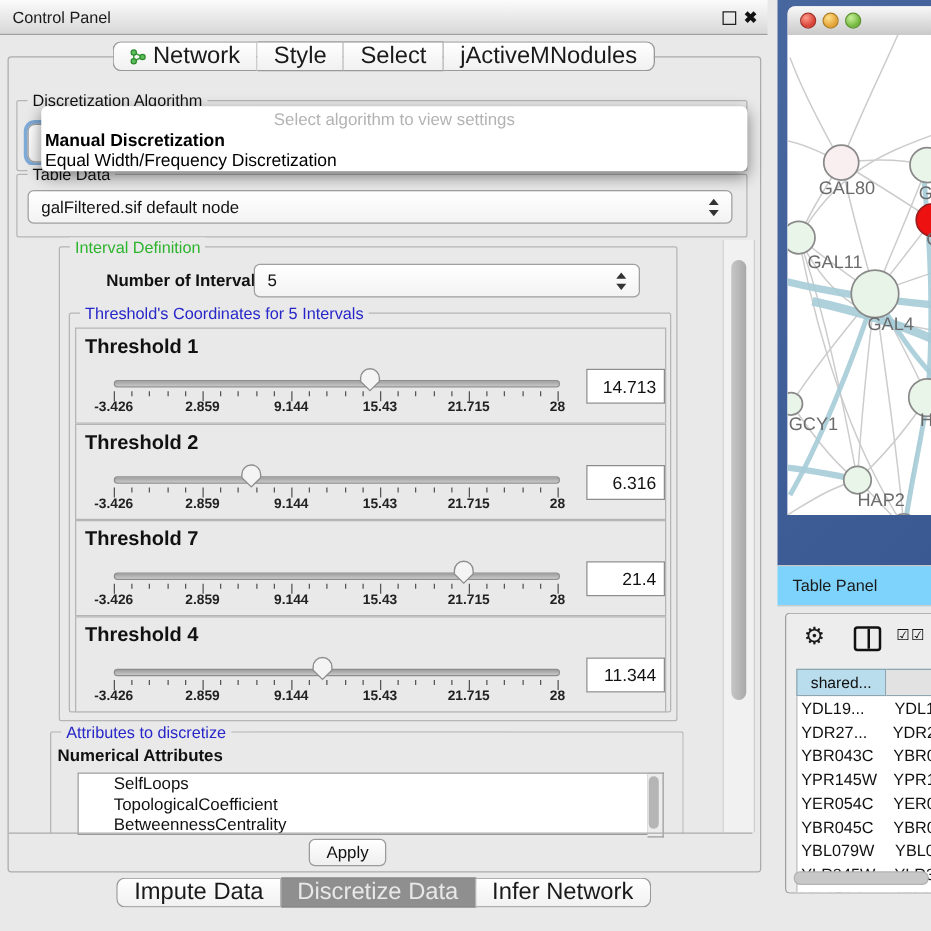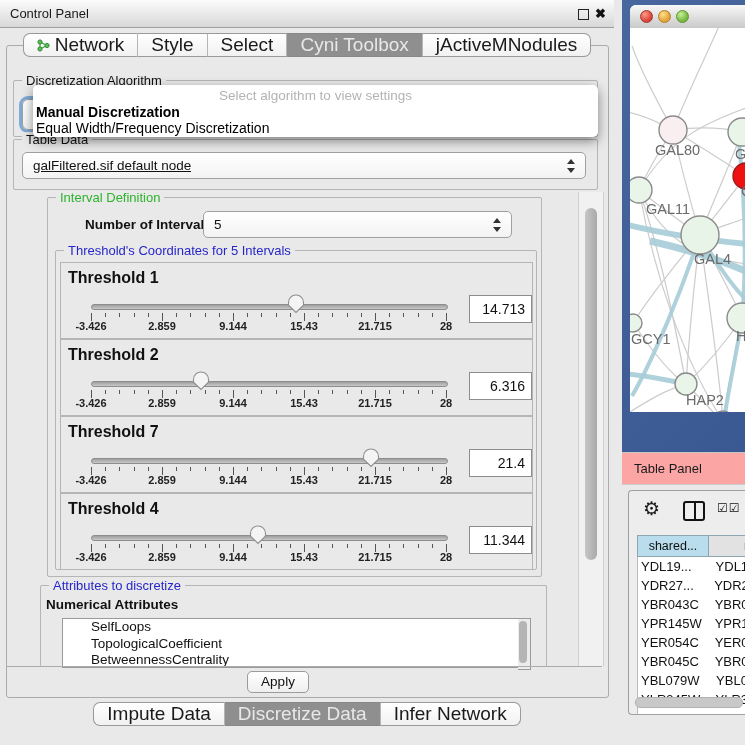--- a/index.html
+++ b/index.html
@@ -63,38 +63,38 @@
   
   .netpanel{position:absolute;left:622px;top:0;width:123px;height:452px;
     background:linear-gradient(135deg,#48679f,#3a5892);}
   .macwin{position:absolute;left:8px;top:5px;width:115px;height:407px;background:#fff;border-radius:6px 0 0 0;overflow:hidden;}
   .mactb{position:absolute;left:0;top:0;width:100%;height:23px;background:linear-gradient(#f8f8f8,#c9c9c9);border-bottom:1px solid #9a9a9a;}
   .light{position:absolute;top:5px;width:13px;height:13px;border-radius:50%;}
   .l-red{left:10px;background:radial-gradient(circle at 35% 30%,#ff9a8a,#d84438 65%);border:1px solid #a5352c;box-sizing:border-box;}
   .l-yel{left:28px;background:radial-gradient(circle at 35% 30%,#ffe08a,#e3a338 65%);border:1px solid #b07f24;box-sizing:border-box;}
   .l-grn{left:46px;background:radial-gradient(circle at 35% 30%,#c8f09a,#74b83f 65%);border:1px solid #5e9330;box-sizing:border-box;}
   .netcanvas{position:absolute;left:0;top:23px;width:115px;height:384px;background:#fff;}
-  .tp-strip{position:absolute;left:622px;top:452px;width:123px;height:31px;background:#fca5a5;
+  .tp-strip{position:absolute;left:622px;top:452px;width:123px;height:31px;background:#7dd3fc;
     border-top:1px solid #c6c6c6;border-bottom:1px solid #cccccc;}
   .tp-strip span{position:absolute;left:12px;top:0;line-height:31px;font-size:13px;color:#1a1a1a;}
   .tp-box{position:absolute;left:628px;top:490px;width:117px;height:223px;background:#ededed;
     border:1px solid #9f9f9f;border-right:none;border-radius:4px 0 0 4px;overflow:hidden;}
   .tp-gear{position:absolute;left:14px;top:6px;font-size:19px;color:#1a1a1a;}
   .tp-cols{position:absolute;left:54px;top:10px;width:18px;height:16px;border:2px solid #111;border-radius:3px;}
   .tp-cols i{position:absolute;left:50%;top:0;width:2px;height:100%;background:#111;}
   .tp-checks{position:absolute;left:88px;top:10px;font-size:12px;color:#111;letter-spacing:1px;}
   .tp-header{position:absolute;left:8px;top:44px;height:22px;display:flex;}
   .tp-hc{box-sizing:border-box;border:1px solid #8fa6b1;font-size:12.5px;color:#111;text-align:center;line-height:20px;overflow:hidden;white-space:nowrap;}
   .tp-rows{position:absolute;left:8px;top:66px;width:109px;height:157px;background:#fff;overflow:hidden;border-left:1px solid #bbb;}
   .tp-row{display:flex;height:19px;line-height:19px;font-size:13px;color:#111;white-space:nowrap;}
   .tp-c1{width:71px;padding-left:3px;overflow:hidden;border-right:1px solid #fff;}
   .tp-c2{padding-left:5px;overflow:hidden;}
   .tp-hsb{position:absolute;left:6px;top:206px;width:111px;height:10px;}
   .tp-hsb .th{position:absolute;left:0;top:0;width:106px;height:9px;border-radius:5px;background:#c8c8c8;border:1px solid #b2b2b2;}
-  .cut{white-space:nowrap;overflow:hidden;text-decoration:underline;}
+  .cut{white-space:nowrap;overflow:hidden;}
 </style>
 </head>
 <body>
 
 <div id="stage">
 
   <div class="titlebar">
     <span class="title">Control Panel</span>
     <span class="float-ic"></span>
     <span class="close-ic">✖</span>
@@ -112,23 +112,20 @@
           <circle cx="3" cy="10" r="2.1" fill="#5cbf5c" stroke="#2e8a2e"></circle>
           <circle cx="10" cy="6.5" r="2.1" fill="#5cbf5c" stroke="#2e8a2e"></circle>
         </svg>
         <span>Network</span>
       </div>
       <div class="seg">
         <span>Style</span>
       </div>
       <div class="seg">
         <span>Select</span>
-      </div>
-      <div class="seg sel">
-        <span>Cyni Toolbox</span>
       </div>
       <div class="seg">
         <span>jActiveMNodules</span>
       </div>
     </div>
 
   <div class="group" style="left:13px;top:80px;width:583px;height:55px;">
     <span class="group-label">Discretization Algorithm</span>
   </div>
   <div class="combo focusring" style="left:22px;top:99px;width:562px;height:29px;border-radius:6px;"></div>

